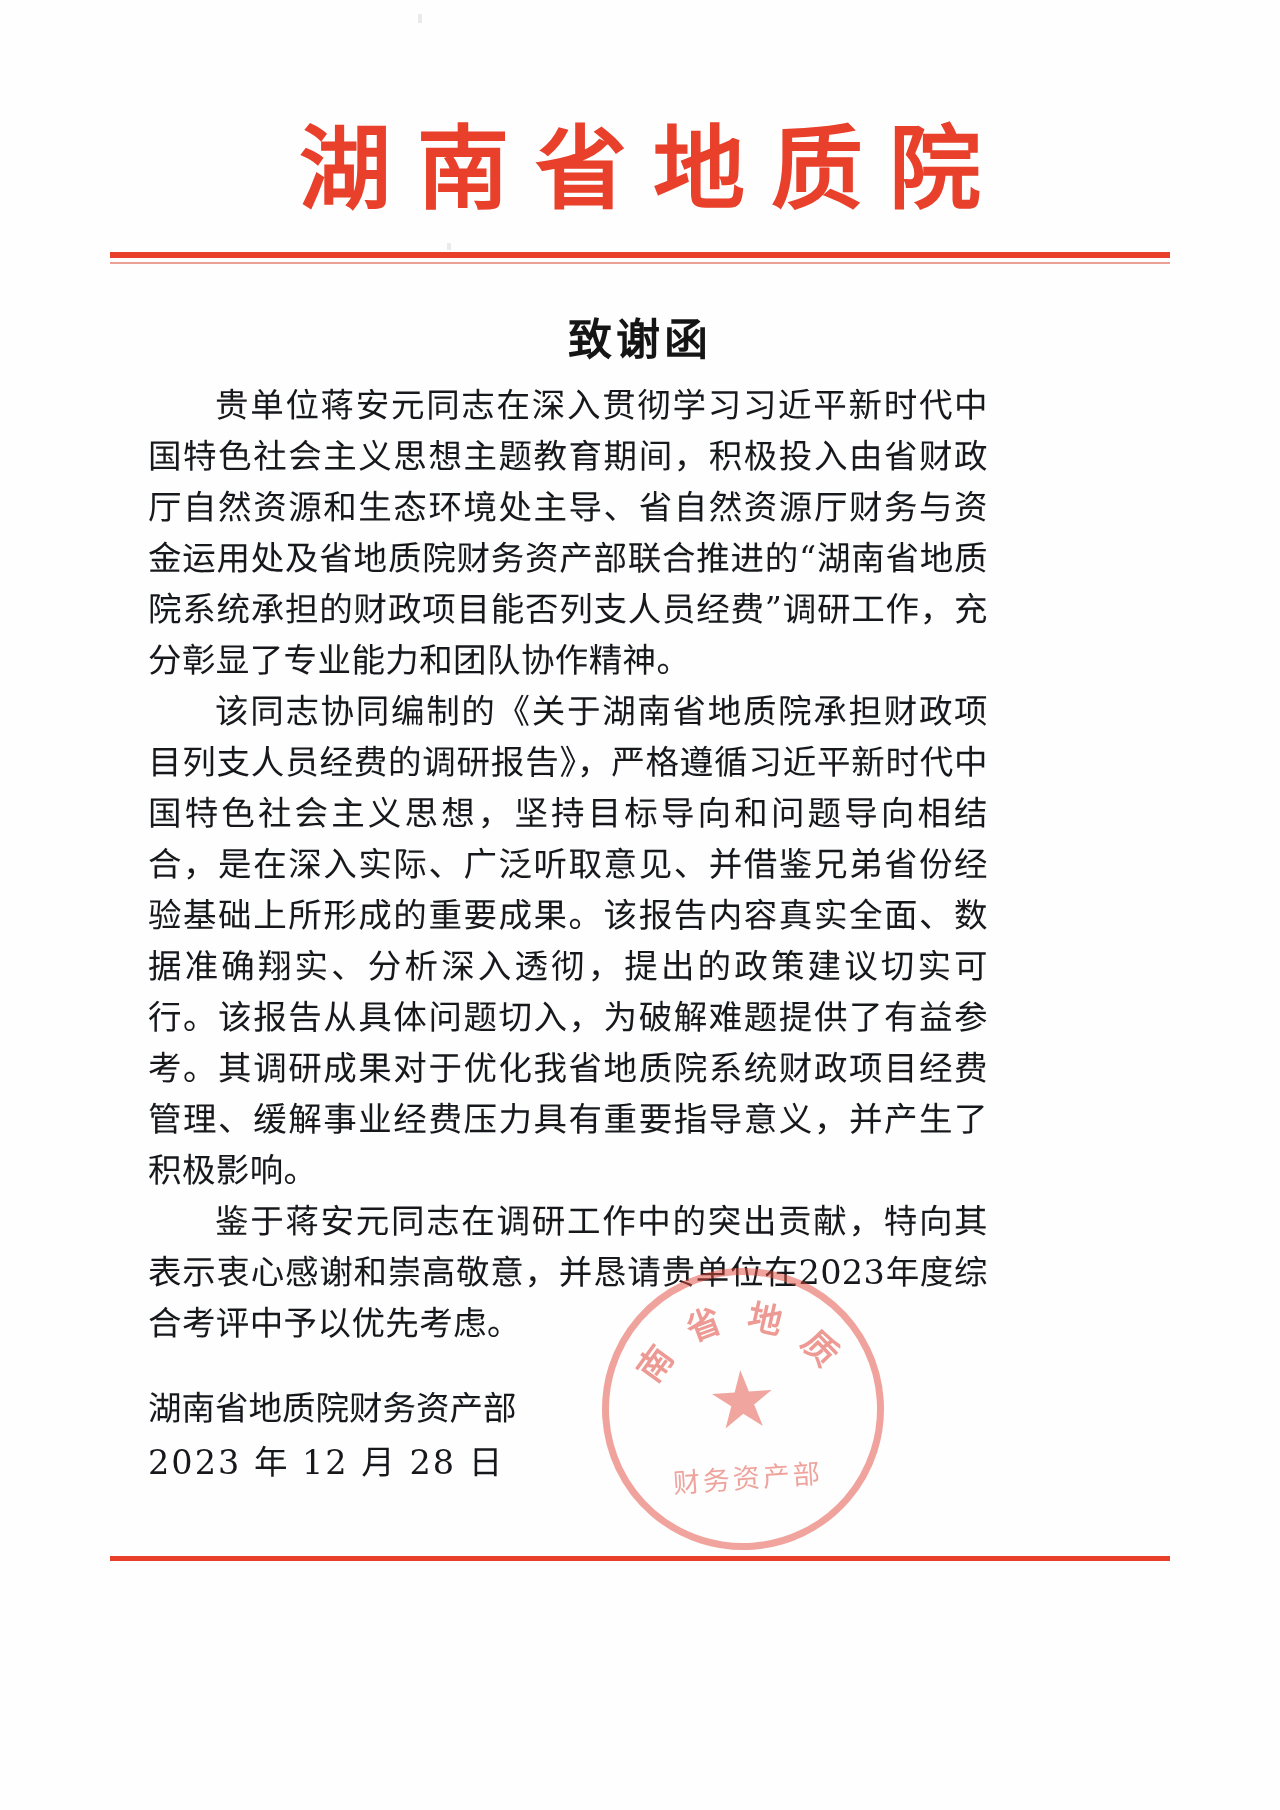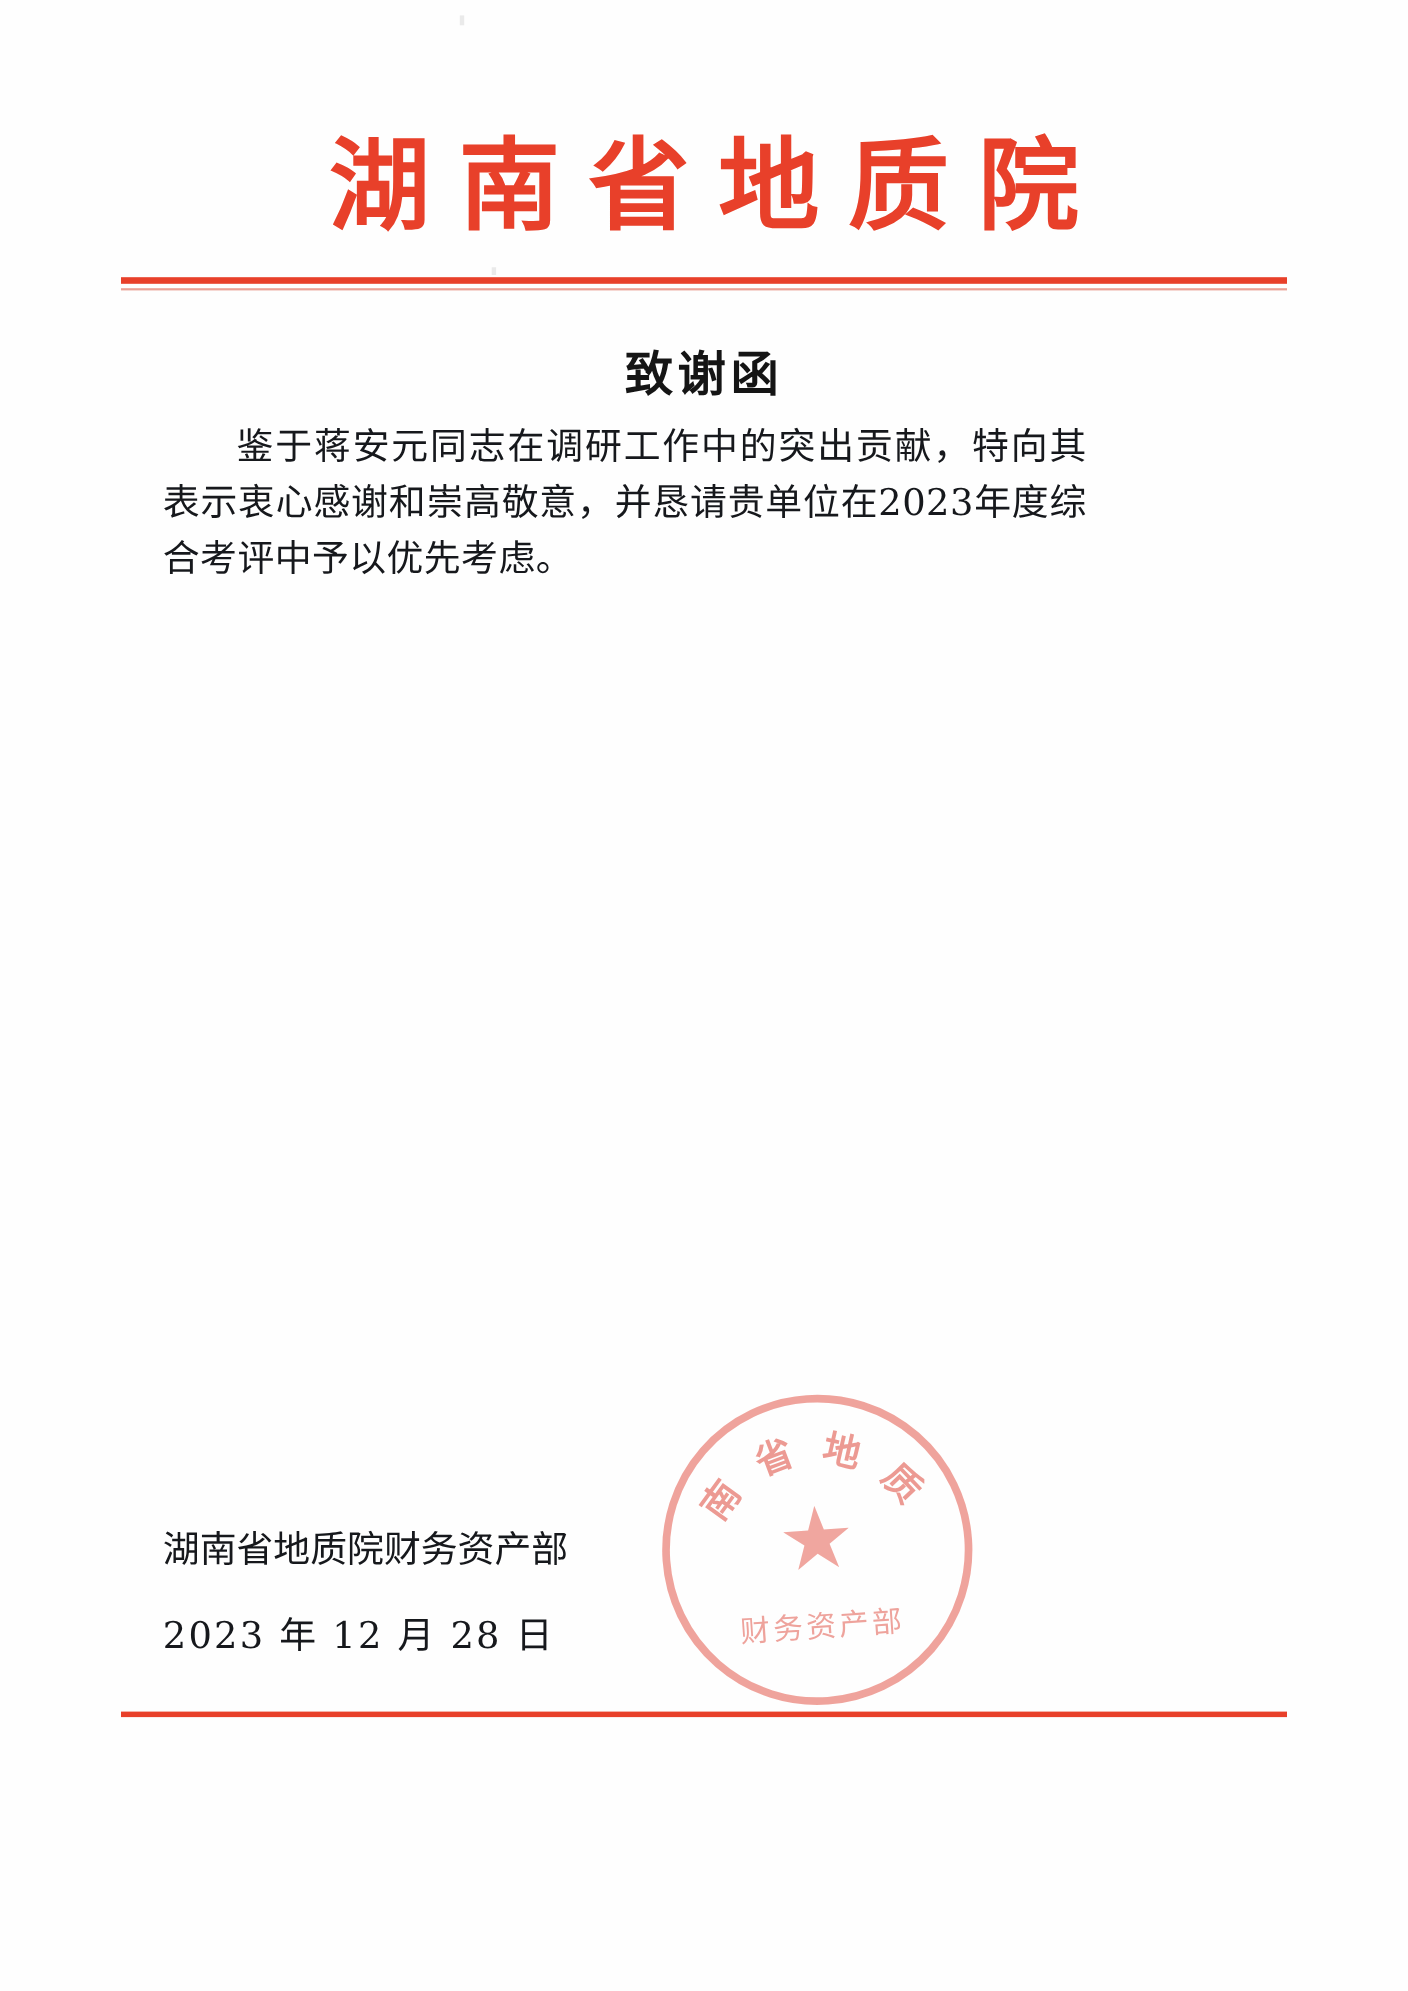--- a/index.html
+++ b/index.html
@@ -104,21 +104,20 @@
     line-height: 54px;
     color: #16181c;
     text-align: left;
   }
   .signoff-org {
     padding-right: 10px;
   }
   .signoff-date {
     padding-right: 80px;
     letter-spacing: 2px;
-    margin-top: 24px;
   }
 
   
   .seal {
     position: absolute;
     left: 602px;
     top: 1268px;
     width: 268px;
     height: 268px;
     border: 7px solid rgba(226, 76, 62, 0.62);
@@ -196,20 +195,22 @@
 
   <div class="rule-wrap" style="top:252px;">
     <div class="rule-thick"></div>
     <div class="rule-gap"></div>
     <div class="rule-thin"></div>
   </div>
 
   <div class="doc-title">致谢函</div>
 
   <div class="body-area">
+    <p class="para">贵单位蒋安元同志在深入贯彻学习习近平新时代中国特色社会主义思想主题教育期间，积极投入由省财政厅自然资源和生态环境处主导、省自然资源厅财务与资金运用处及省地质院财务资产部联合推进的“湖南省地质院系统承担的财政项目能否列支人员经费”调研工作，充分彰显了专业能力和团队协作精神。</p>
+    <p class="para">该同志协同编制的《关于湖南省地质院承担财政项目列支人员经费的调研报告》，严格遵循习近平新时代中国特色社会主义思想，坚持目标导向和问题导向相结合，是在深入实际、广泛听取意见、并借鉴兄弟省份经验基础上所形成的重要成果。该报告内容真实全面、数据准确翔实、分析深入透彻，提出的政策建议切实可行。该报告从具体问题切入，为破解难题提供了有益参考。其调研成果对于优化我省地质院系统财政项目经费管理、缓解事业经费压力具有重要指导意义，并产生了积极影响。</p>
     <p class="para">鉴于蒋安元同志在调研工作中的突出贡献，特向其表示衷心感谢和崇高敬意，并恳请贵单位在2023年度综合考评中予以优先考虑。</p>
   </div>
 
   <div class="seal">
     <svg class="seal-arc" viewBox="0 0 268 268">
       <defs>
         <path id="sealArcPath" d="M 38 150 A 96 96 0 0 1 230 150" fill="none"></path>
       </defs>
       <text>
         <textPath href="#sealArcPath" startOffset="50%" text-anchor="middle">南 省 地 质</textPath>

